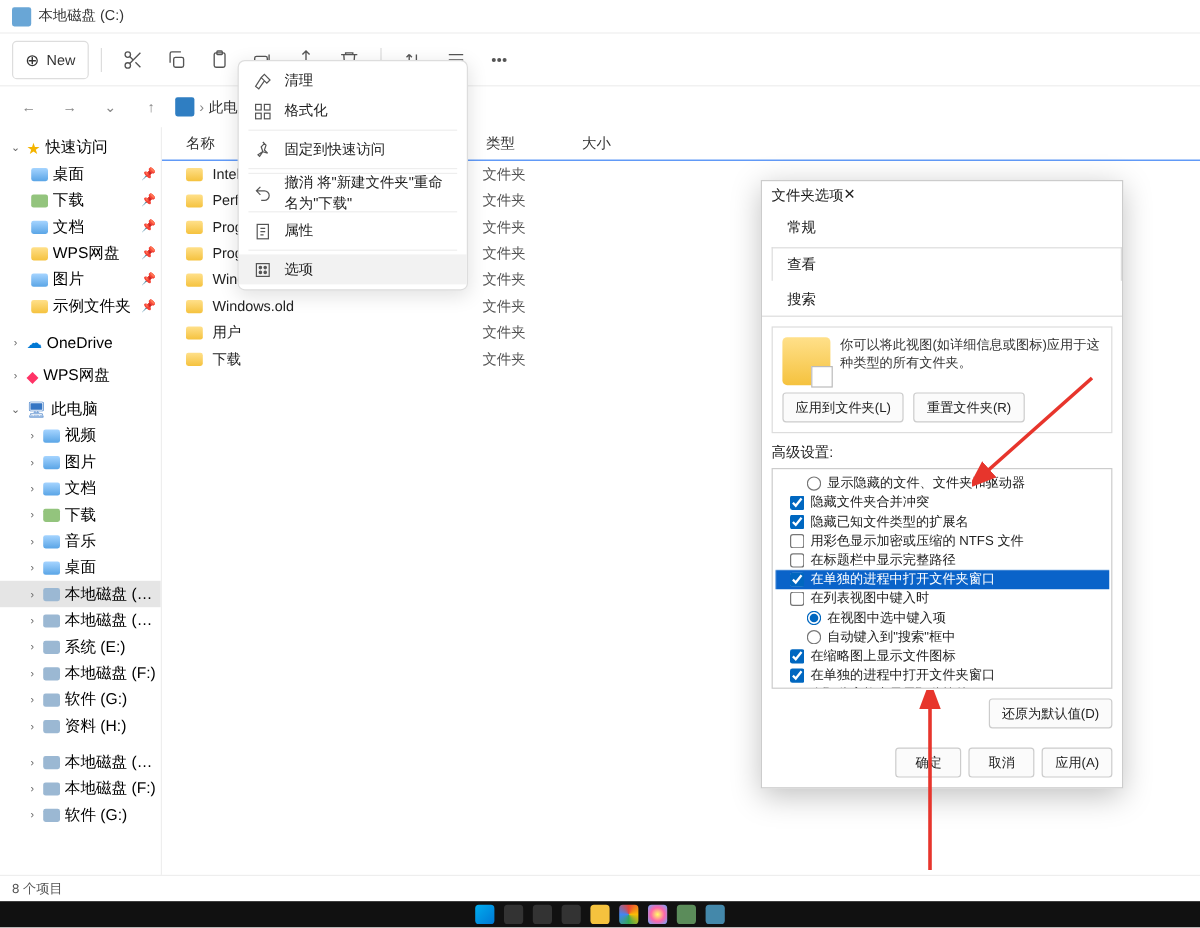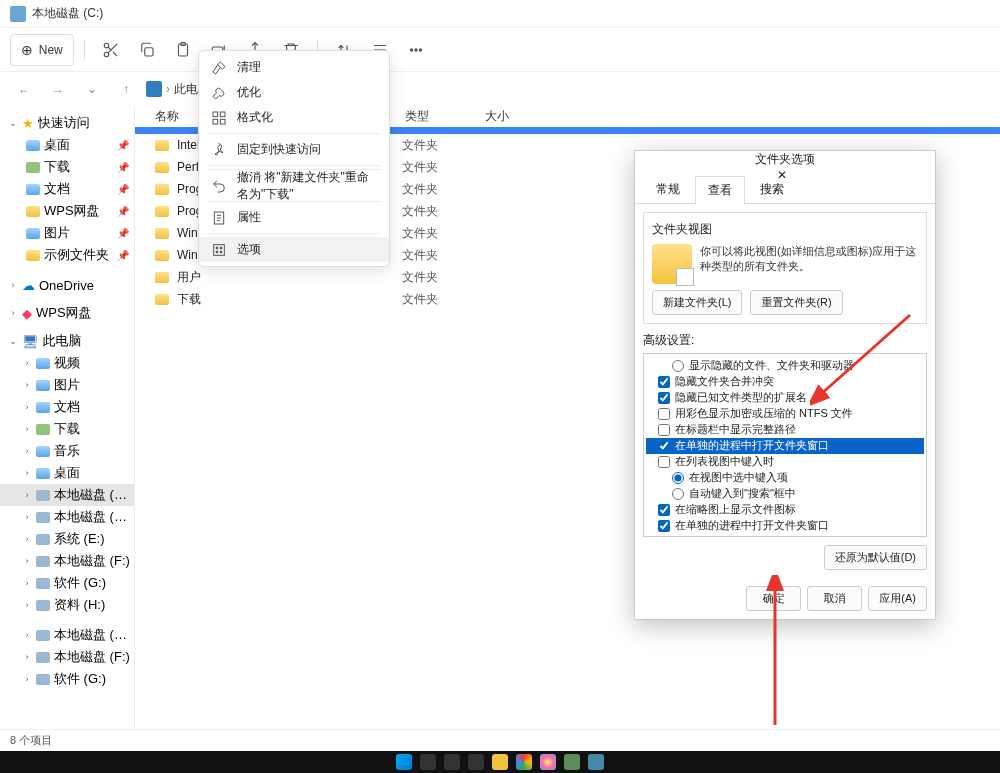--- a/index.html
+++ b/index.html
@@ -41,21 +41,21 @@
 .folder-down { background:#93c47d; }
 .star-i { color:#f4b400; font-size:13px; }
 .onedrive-i { color:#0078d4; font-size:13px; }
 .monitor-i { color:#3676c4; font-size:13px; }
 .drive-i { background:#9bb8d3; }
 .pin-i { position:absolute; right:4px; font-size:10px; color:#999; }
 .side-item.selected { background:#e5e5e5; }
 
 
 .file-pane { flex:1; display:flex; flex-direction:column; }
-.col-headers { display:flex; align-items:center; height:28px; border-bottom:7px solid #3b82f6; padding-left:20px; }
+.col-headers { display:flex; align-items:center; height:28px; border-bottom:1px solid #3b82f6; padding-left:20px; }
 .col-h { color:#333; }
 .col-name { width:250px; }
 .col-type { width:80px; }
 .col-size { width:80px; }
 .file-rows { flex:1; position:relative; }
 .file-row { display:flex; align-items:center; height:22px; padding-left:20px; }
 .file-row .icon-f { width:14px; height:11px; background:linear-gradient(#ffe08a,#f5c23e); border-radius:2px; margin-right:8px; }
 .file-row .name-f { width:225px; color:#222; }
 .file-row .type-f { width:80px; color:#555; }
 
@@ -66,24 +66,24 @@
 .context-menu { position:absolute; top:50px; left:198px; width:192px; background:#fff; border:1px solid #ddd; border-radius:6px; box-shadow:0 4px 16px rgba(0,0,0,.12); padding:4px 0; z-index:10; }
 .cm-item { display:flex; align-items:center; height:25px; padding:0 12px; gap:10px; }
 .cm-item.highlighted { background:#f2f2f2; }
 .cm-icon { width:16px; height:16px; display:flex; align-items:center; justify-content:center; }
 .cm-icon svg { width:16px; height:16px; fill:none; stroke:#555; stroke-width:1.5; }
 .cm-label { font-size:12px; color:#222; }
 .cm-sep { height:1px; background:#eee; margin:3px 8px; }
 
 
 .dialog { position:absolute; top:150px; left:634px; width:302px; background:#fff; border:1px solid #ccc; box-shadow:0 6px 24px rgba(0,0,0,.25); z-index:20; }
-.dlg-titlebar { display:flex; align-items:center; height:24px; padding:0 8px; justify-content:flex-start;flex-direction:column; }
+.dlg-titlebar { display:flex; align-items:center; height:24px; padding:0 8px; justify-content:flex-start; }
 .dlg-title { font-size:12px; }
 .dlg-close { width:16px; height:16px; cursor:pointer; }
-.dlg-tabs { display:flex; border-bottom:1px solid #ddd; padding-left:8px; gap:2px; }
+.dlg-tabs { display:flex; border-bottom:1px solid #ddd; padding-left:8px; gap:2px;flex-direction:column; }
 .dlg-tab { padding:5px 12px; font-size:12px; border:1px solid transparent; border-bottom:none; cursor:default; }
 .dlg-tab.active { border-color:#ddd; background:#fff; position:relative; top:1px; }
 .dlg-body { padding:8px; }
 .dlg-group { border:1px solid #ddd; padding:8px; margin-bottom:8px; }
 .dlg-group-title { font-size:12px; margin-bottom:6px; }
 .view-icon-box { float:left; width:40px; height:40px; background:linear-gradient(#ffe08a,#f5c23e); border-radius:4px; margin-right:8px; position:relative; }
 .view-icon-box::after { content:""; position:absolute; right:-2px; bottom:-2px; width:16px; height:16px; background:#fff; border:1px solid #bbb; }
 .view-desc { font-size:11px; color:#333; line-height:1.35; margin-bottom:16px; }
 .btn-row { display:flex; gap:8px; clear:both; }
 .dlg-btn { padding:4px 10px; font-size:11px; border:1px solid #ccc; background:#fbfbfb; border-radius:3px; cursor:default; }
@@ -383,28 +383,20 @@
       <span class="cm-icon">
         <svg viewBox="0 0 24 24">
           <path d="M14 3l7 7-4 4-7-7zM10 7l-7 11 4 3 7-10"></path>
         </svg>
       </span>
       <span class="cm-label">清理</span>
     </div>
     <div class="cm-item">
       <span class="cm-icon">
         <svg viewBox="0 0 24 24">
-          <path d="M14 6a4 4 0 0 0-5.66 5.66L3 17l4 4 5.34-5.34A4 4 0 0 0 18 10l-4-4z"></path>
-        </svg>
-      </span>
-      <span class="cm-label">优化</span>
-    </div>
-    <div class="cm-item">
-      <span class="cm-icon">
-        <svg viewBox="0 0 24 24">
           <rect x="3" y="3" width="7" height="7"></rect>
           <rect x="14" y="3" width="7" height="7"></rect>
           <rect x="3" y="14" width="7" height="7"></rect>
           <rect x="14" y="14" width="7" height="7"></rect>
         </svg>
       </span>
       <span class="cm-label">格式化</span>
     </div>
     <div class="cm-sep"></div>
     <div class="cm-item">
@@ -455,25 +447,24 @@
     <span class="dlg-title">文件夹选项</span>
     <span class="dlg-close">✕</span>
   </div>
   <div class="dlg-tabs">
     <div class="dlg-tab">常规</div>
     <div class="dlg-tab active">查看</div>
     <div class="dlg-tab">搜索</div>
   </div>
   <div class="dlg-body">
     <div class="dlg-group">
-      <div class="dlg-group-title">文件夹视图</div>
       <div class="view-icon-box"></div>
       <div class="view-desc">你可以将此视图(如详细信息或图标)应用于这种类型的所有文件夹。</div>
       <div class="btn-row">
-        <div class="dlg-btn">新建文件夹(L)</div>
+        <div class="dlg-btn">应用到文件夹(L)</div>
         <div class="dlg-btn">重置文件夹(R)</div>
       </div>
     </div>
     <div class="adv-title">高级设置:</div>
     <div class="adv-box" id="adv-box">
         <div class="adv-item indent2">
           <input type="radio" style="">
           <span>显示隐藏的文件、文件夹和驱动器</span>
         </div>
         <div class="adv-item indent1">

